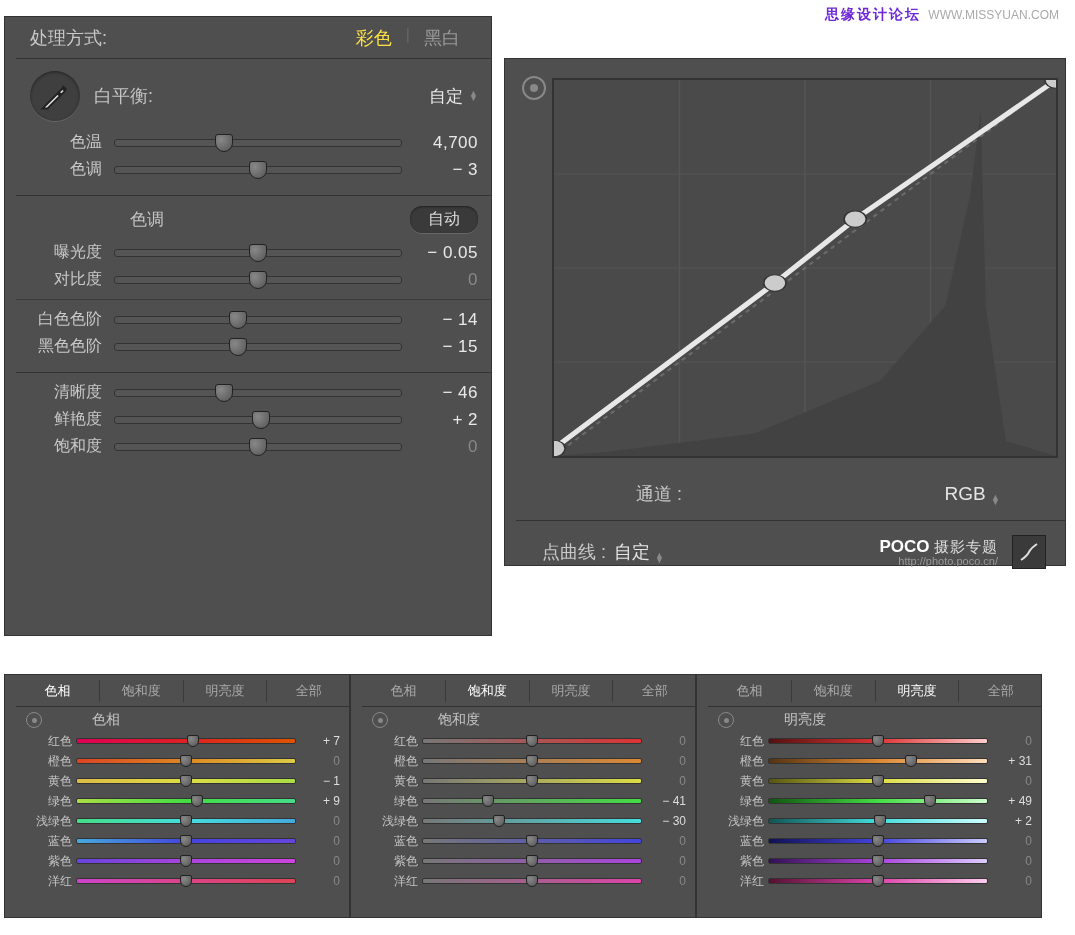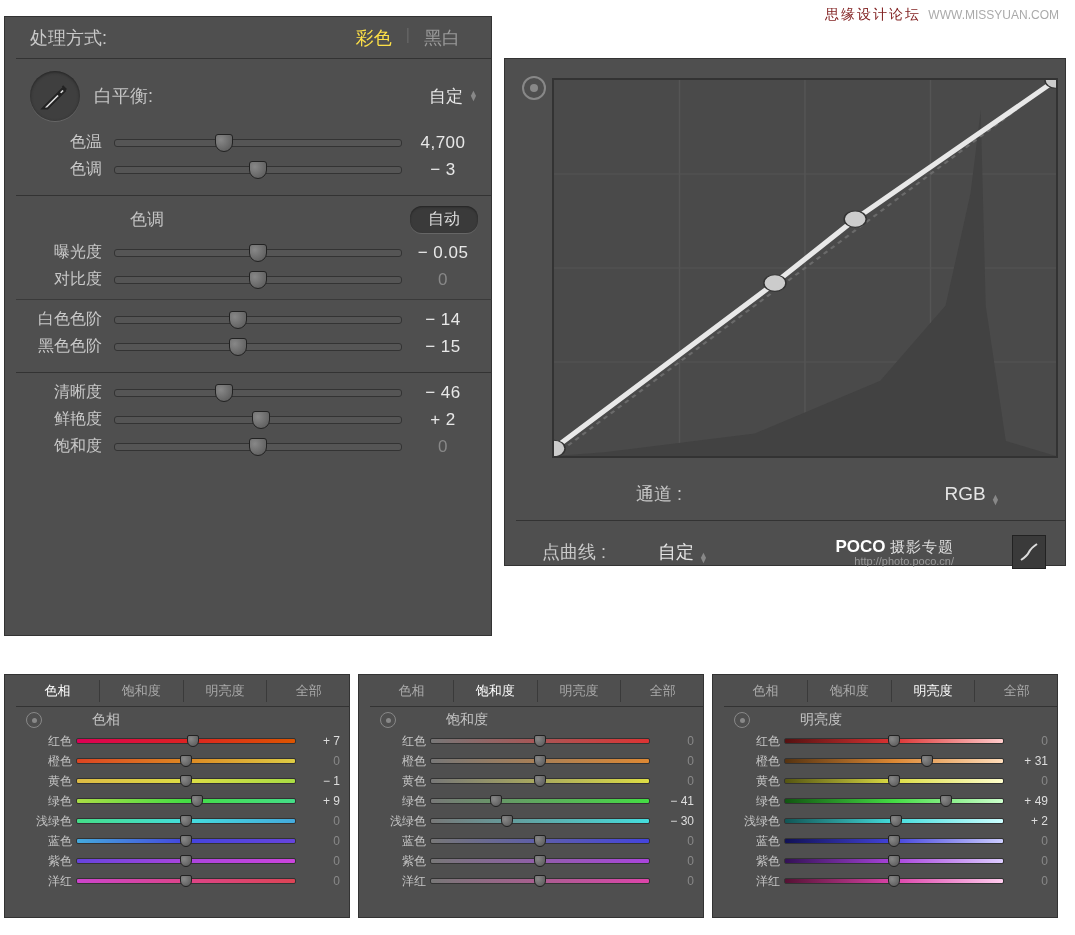--- a/index.html
+++ b/index.html
@@ -11,21 +11,21 @@
     height: 935px;
     position: relative;
   }
   .watermark {
     position: absolute;
     top: 6px;
     right: 16px;
     font-size: 12px;
     color: #aaa;
   }
-  .watermark .main { font-size: 14px; color: #7f1d1d; letter-spacing: 2px; margin-right: 4px;}
+  .watermark .main { font-size: 14px; color: #6d28d9; letter-spacing: 2px; margin-right: 4px; font-weight: bold;}
   .panel {
     background: #4f4f4f;
     color: #bbb;
     font-size: 16px;
     box-shadow: 0 0 0 1px #333 inset;
     padding-left: 12px;
   }
   .basic-panel {
     position: absolute;
     top: 16px; left: 4px;
@@ -35,21 +35,20 @@
   .tone-curve-panel {
     position: absolute;
     top: 58px; left: 504px;
     width: 562px;
     height: 508px;
   }
   .hsl-row-wrap {
     position: absolute;
     top: 674px; left: 4px;
     display: flex;
-    gap: 8px;
   }
   .hsl-panel {
     width: 346px;
     height: 244px;
     font-size: 13px;
   }
 
   
   .treat-row {
     display: flex;
@@ -100,21 +99,21 @@
     border:1px solid #333;
   }
   .slider-row .s-knob {
     position:absolute; top:-6px;
     width: 18px; height: 18px;
     background: radial-gradient(circle at 30% 30%, #888, #555);
     border:1px solid #222; border-radius: 3px 3px 50% 50%;
     transform: translateX(-50%);
   }
   .slider-row .s-val {
-    width: 70px; text-align:center; color:#e8e8e8; font-size:17px;
+    width: 70px; text-align:right; color:#e8e8e8; font-size:17px;
     font-family: Arial, sans-serif; letter-spacing: 0.5px;
   }
   .slider-row .s-val.zero { color:#888; }
   .tone-head, .presence-head {
     display:flex; align-items:center; padding: 4px 0 6px 0;
   }
   .tone-head .t-label, .presence-head .t-label {
     margin-left: 100px; color:#c5c5c5; font-size:17px; flex:0;
     white-space:nowrap;
   }
@@ -153,21 +152,21 @@
   .curve-box svg { width:100%; height:100%; }
   .curve-row {
     display:flex; align-items:center; padding: 14px 20px 0 20px;
     color:#c8c8c8; font-size:18px;
   }
   .curve-row .lbl { flex:0; white-space:nowrap; margin-left: 100px; margin-right: 20px;}
   .curve-row .cspacer { flex:1; }
   .curve-row .val { color:#e5e5e5; margin-right:6px; font-size:19px; }
   .pc-row {
     display:flex; align-items:center; padding: 14px 20px;
-    border-top:1px solid #333; margin-top:14px;gap:44px;
+    border-top:1px solid #333; margin-top:14px;
   }
   .pc-row .lbl { color:#c8c8c8; font-size:18px; margin-left:6px; }
   .pc-row .val { color:#e5e5e5; font-size:18px; margin-left:8px; }
   .pc-row .logo { flex:1; text-align:right; }
   .pc-row .logo .title { color:#dcdcdc; font-size:15px; letter-spacing:1px;}
   .pc-row .logo .poco { color:#fff; font-weight:bold; font-size:17px;}
   .pc-row .logo .url { color:#999; font-size:11px; display:block; margin-top:-2px;}
   .pc-row .edit-btn {
     width:34px; height:34px; background:#3a3a3a;
     border:1px solid #222; margin-left:14px;

